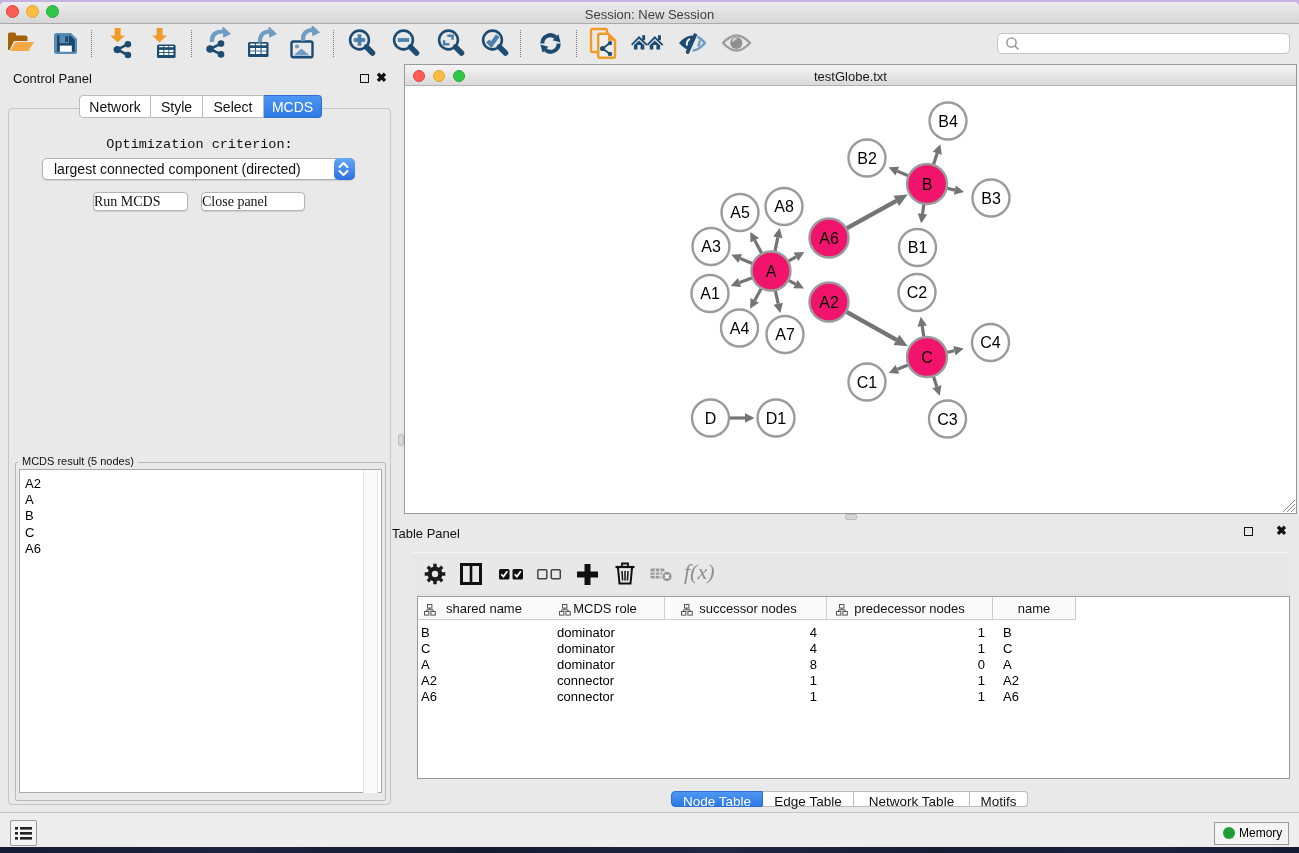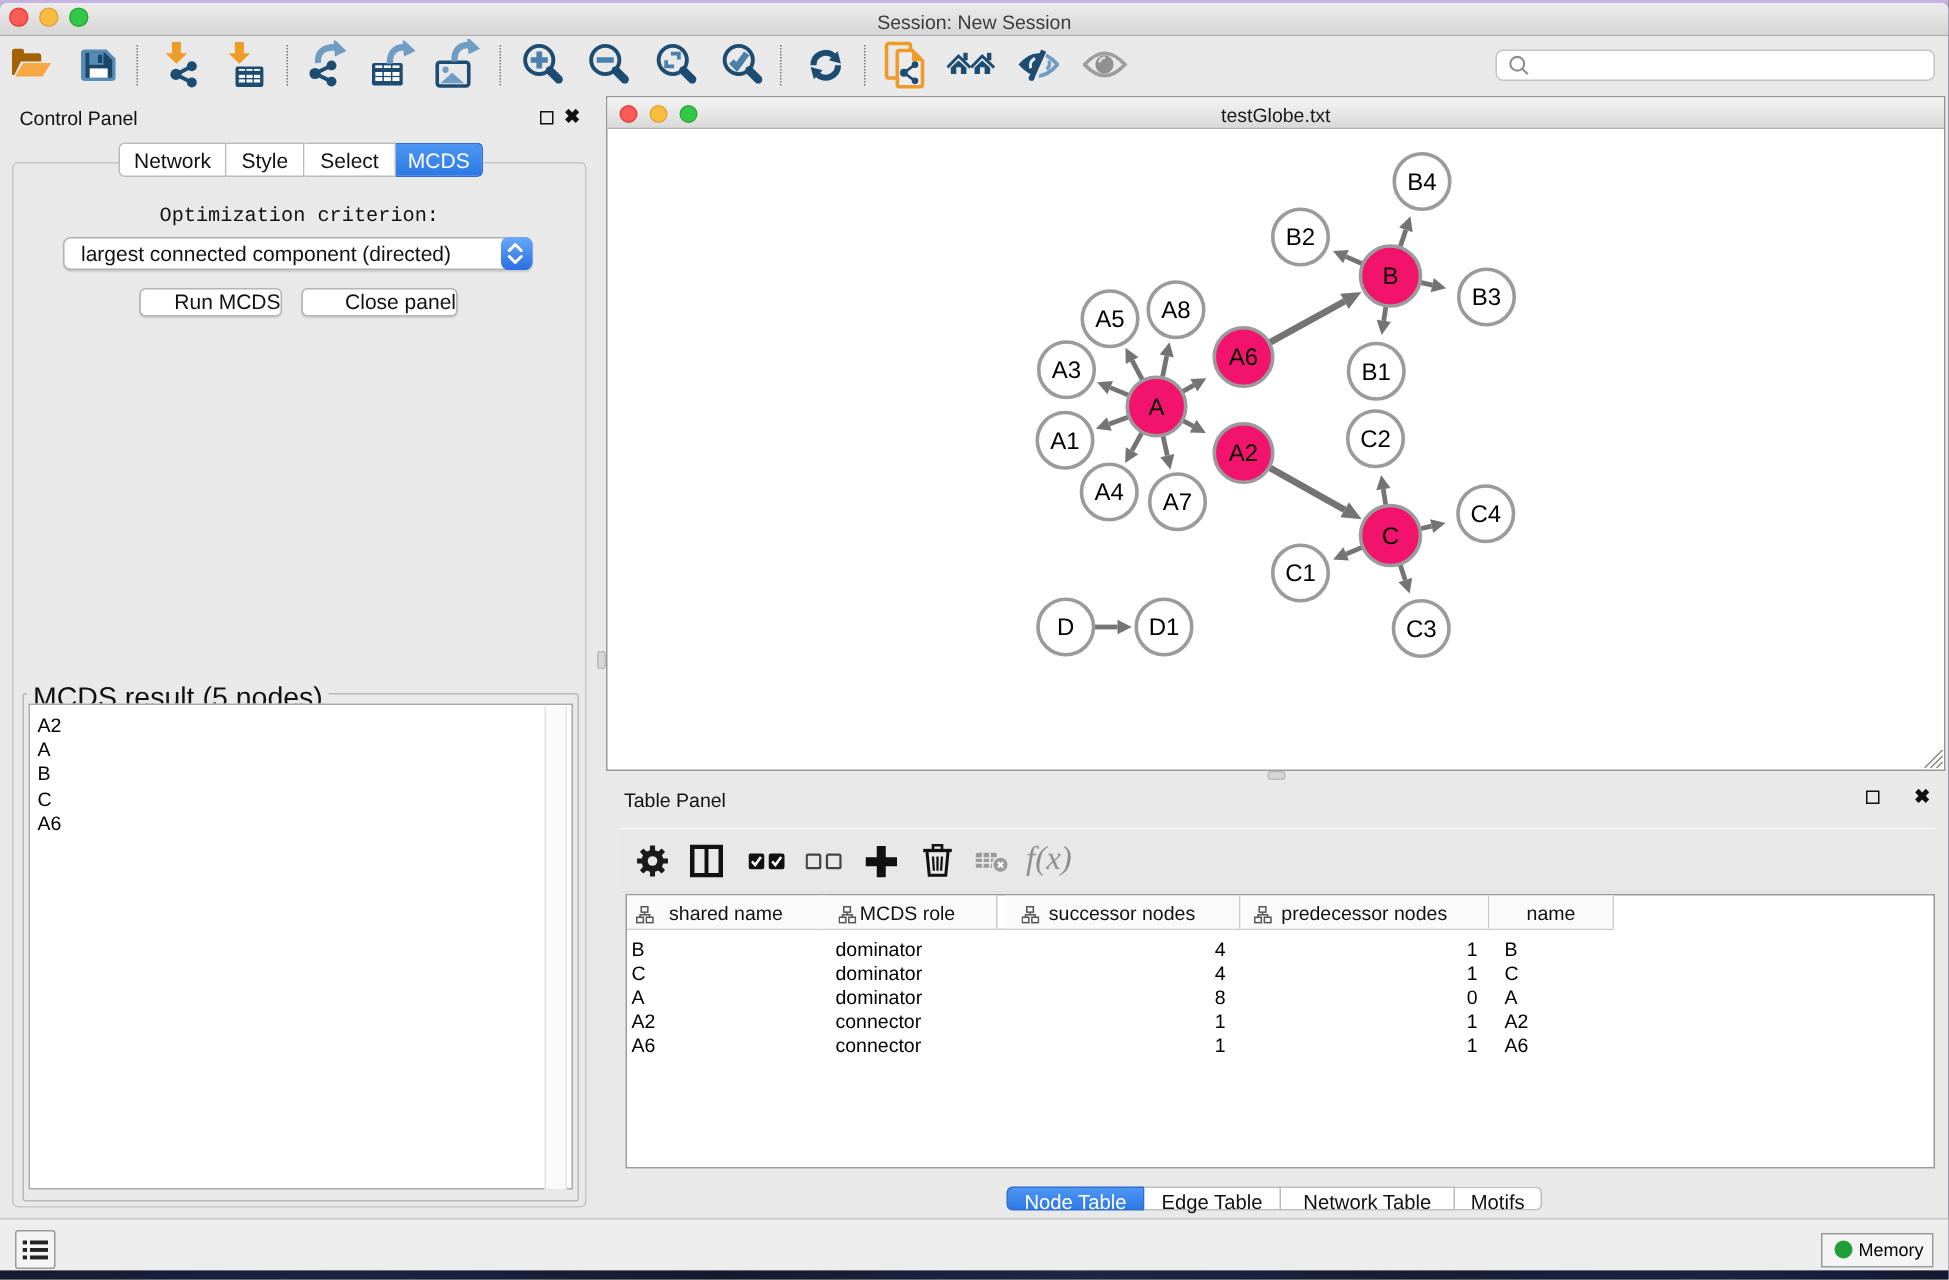--- a/index.html
+++ b/index.html
@@ -15,23 +15,23 @@
 #searchbox { position:absolute; left:997px; top:33px; width:293px; height:21px; background:#fff; border:1px solid #c4c4c4; border-radius:5px; }
 #cpcontent { position:absolute; left:8px; top:108px; width:383px; height:697px; border:1px solid #c6c6c6; border-radius:4px; background:#e9e9e9; }
 .tabrow { position:absolute; display:flex; z-index:5; }
 .tab { height:23px; line-height:22px; font-size:14px; text-align:center; background:#fff; border:1px solid #bbb; border-left:none; color:#111; }
 .tab.first { border-left:1px solid #bbb; border-radius:4px 0 0 4px; }
 .tab.last { border-radius:0 4px 4px 0; }
 .tab.sel { background:linear-gradient(#4d96f2,#2d7ae6); color:#fff; border-color:#2d6fd2; }
 #optlabel { position:absolute; left:0; top:137px; width:399px; text-align:center; font-size:13.5px; color:#111;font-family:Liberation Mono, monospace; }
 #dropdown { position:absolute; left:42px; top:158px; width:313px; height:22px; background:#fff; border:1px solid #b0b0b0; border-radius:5px; font-size:14px; line-height:20px; padding-left:11px; color:#111; box-shadow:0 1px 1px rgba(0,0,0,0.12); }
 #ddbtn { position:absolute; right:-1px; top:-1px; width:21px; height:22px; background:linear-gradient(#68a8f5,#2a6ee4); border-radius:5px; }
-.btn { position:absolute; height:19px; background:#fff; border:1px solid #b5b5b5; border-radius:4px; font-size:14px; text-align:right; line-height:17px; color:#111; box-shadow:0 1px 1px rgba(0,0,0,0.12); }
+.btn { position:absolute; height:19px; background:#fff; border:1px solid #b5b5b5; border-radius:4px; font-size:14px; text-align:left; line-height:17px; color:#111; box-shadow:0 1px 1px rgba(0,0,0,0.12);font-family:Liberation Serif, serif; }
 #mcdsgroup { position:absolute; left:15px; top:462px; width:371px; height:339px; border:1px solid #b9b9b9; border-radius:2px; }
-#mcdsgroup .glabel { position:absolute; left:2px; top:-8px; background:#e9e9e9; padding:0 4px; font-size:19px; color:#111; }
+#mcdsgroup .glabel { position:absolute; left:2px; top:-8px; background:#e9e9e9; padding:0 4px; font-size:11px; color:#111; }
 #mcdslist { position:absolute; left:3px; top:6px; width:363px; height:324px; background:#fff; border:1px solid #a9a9a9; font-size:13px; padding:6px 0 0 5px; line-height:16.2px; }
 #mcdsscroll { position:absolute; right:3px; top:1px; width:15px; height:322px; background:#fafafa; border-left:1px solid #e3e3e3; border-right:1px solid #e3e3e3; }
 #netframe { position:absolute; left:404px; top:64px; width:893px; height:450px; background:#fff; border:1px solid #999; }
 #nettitle { position:absolute; left:0; top:0; width:891px; height:21px; background:linear-gradient(#f5f5f5,#d9d9d9); border-bottom:1px solid #b2b2b2; }
 #nettitle .title { position:absolute; width:100%; text-align:center; top:4px; font-size:13px; color:#1a1a1a; }
 #ttoolbar { position:absolute; left:413px; top:552px; width:877px; height:43px; background:#e8e8e8; border-top:1px solid #f5f5f5; border-bottom:1px solid #e0e0e0; }
 #tablebox { position:absolute; left:417px; top:596px; width:873px; height:183px; background:#fff; border:1px solid #9a9a9a; }
 .th { position:absolute; top:0; height:22px; border-right:1px solid #cdcdcd; font-size:13px; color:#111; text-align:center; line-height:23px; background:#fafafa; }
 #theadrow { position:absolute; left:418px; top:597px; width:658px; height:23px; border-bottom:1px solid #cdcdcd; }
 .td { position:absolute; font-size:13px; color:#000; white-space:pre; }
@@ -307,21 +307,21 @@
 <text x="917" y="297.0" text-anchor="middle" font-size="16" fill="#000">C2</text>
 <text x="947.5" y="423.5" text-anchor="middle" font-size="16" fill="#000">C3</text>
 <text x="990.5" y="347.0" text-anchor="middle" font-size="16" fill="#000">C4</text>
 <text x="710.5" y="422.5" text-anchor="middle" font-size="16" fill="#000">D</text>
 <text x="776" y="422.5" text-anchor="middle" font-size="16" fill="#000">D1</text>
   </svg>
   <svg width="16" height="16" style="position:absolute;left:876px;top:433px;">
       <path d="M2 14 L14 2 M6 14 L14 6 M10 14 L14 10" stroke="#8a8a8a" stroke-width="1"></path>
     </svg>
 </div>
-<div class="panehdr" style="position:absolute;left:416px;top:526px;">Table Panel</div>
+<div class="panehdr" style="position:absolute;left:392px;top:526px;">Table Panel</div>
 <div class="sqicon" style="left:1244px;top:527px;"></div>
 <div class="xicon" style="left:1276px;top:523px;">✖</div>
 <div id="ttoolbar"></div>
 <svg class="abs" style="left:424px;top:563px;" width="22" height="22" viewBox="0 0 22 22">
     <polygon points="9.3,0.7 12.7,0.7 12.7,3.8 14.9,4.7 17.1,2.6 19.4,4.9 17.3,7.1 18.2,9.3 21.3,9.3 21.3,12.7 18.2,12.7 17.3,14.9 19.4,17.1 17.1,19.4 14.9,17.3 12.7,18.2 12.7,21.3 9.3,21.3 9.3,18.2 7.1,17.3 4.9,19.4 2.6,17.1 4.7,14.9 3.8,12.7 0.7,12.7 0.7,9.3 3.8,9.3 4.7,7.1 2.6,4.9 4.9,2.6 7.1,4.7 9.3,3.8" fill="#1a1a1a"></polygon>
     <circle cx="11" cy="11" r="3.2" fill="#e8e8e8"></circle>
   </svg>
 <svg class="abs" style="left:460px;top:563px;" width="22" height="22" viewBox="0 0 22 22">
     <rect x="1.5" y="1.5" width="19" height="19" fill="none" stroke="#111" stroke-width="3"></rect>
     <line x1="11" y1="1.5" x2="11" y2="20.5" stroke="#111" stroke-width="2.6"></line>

